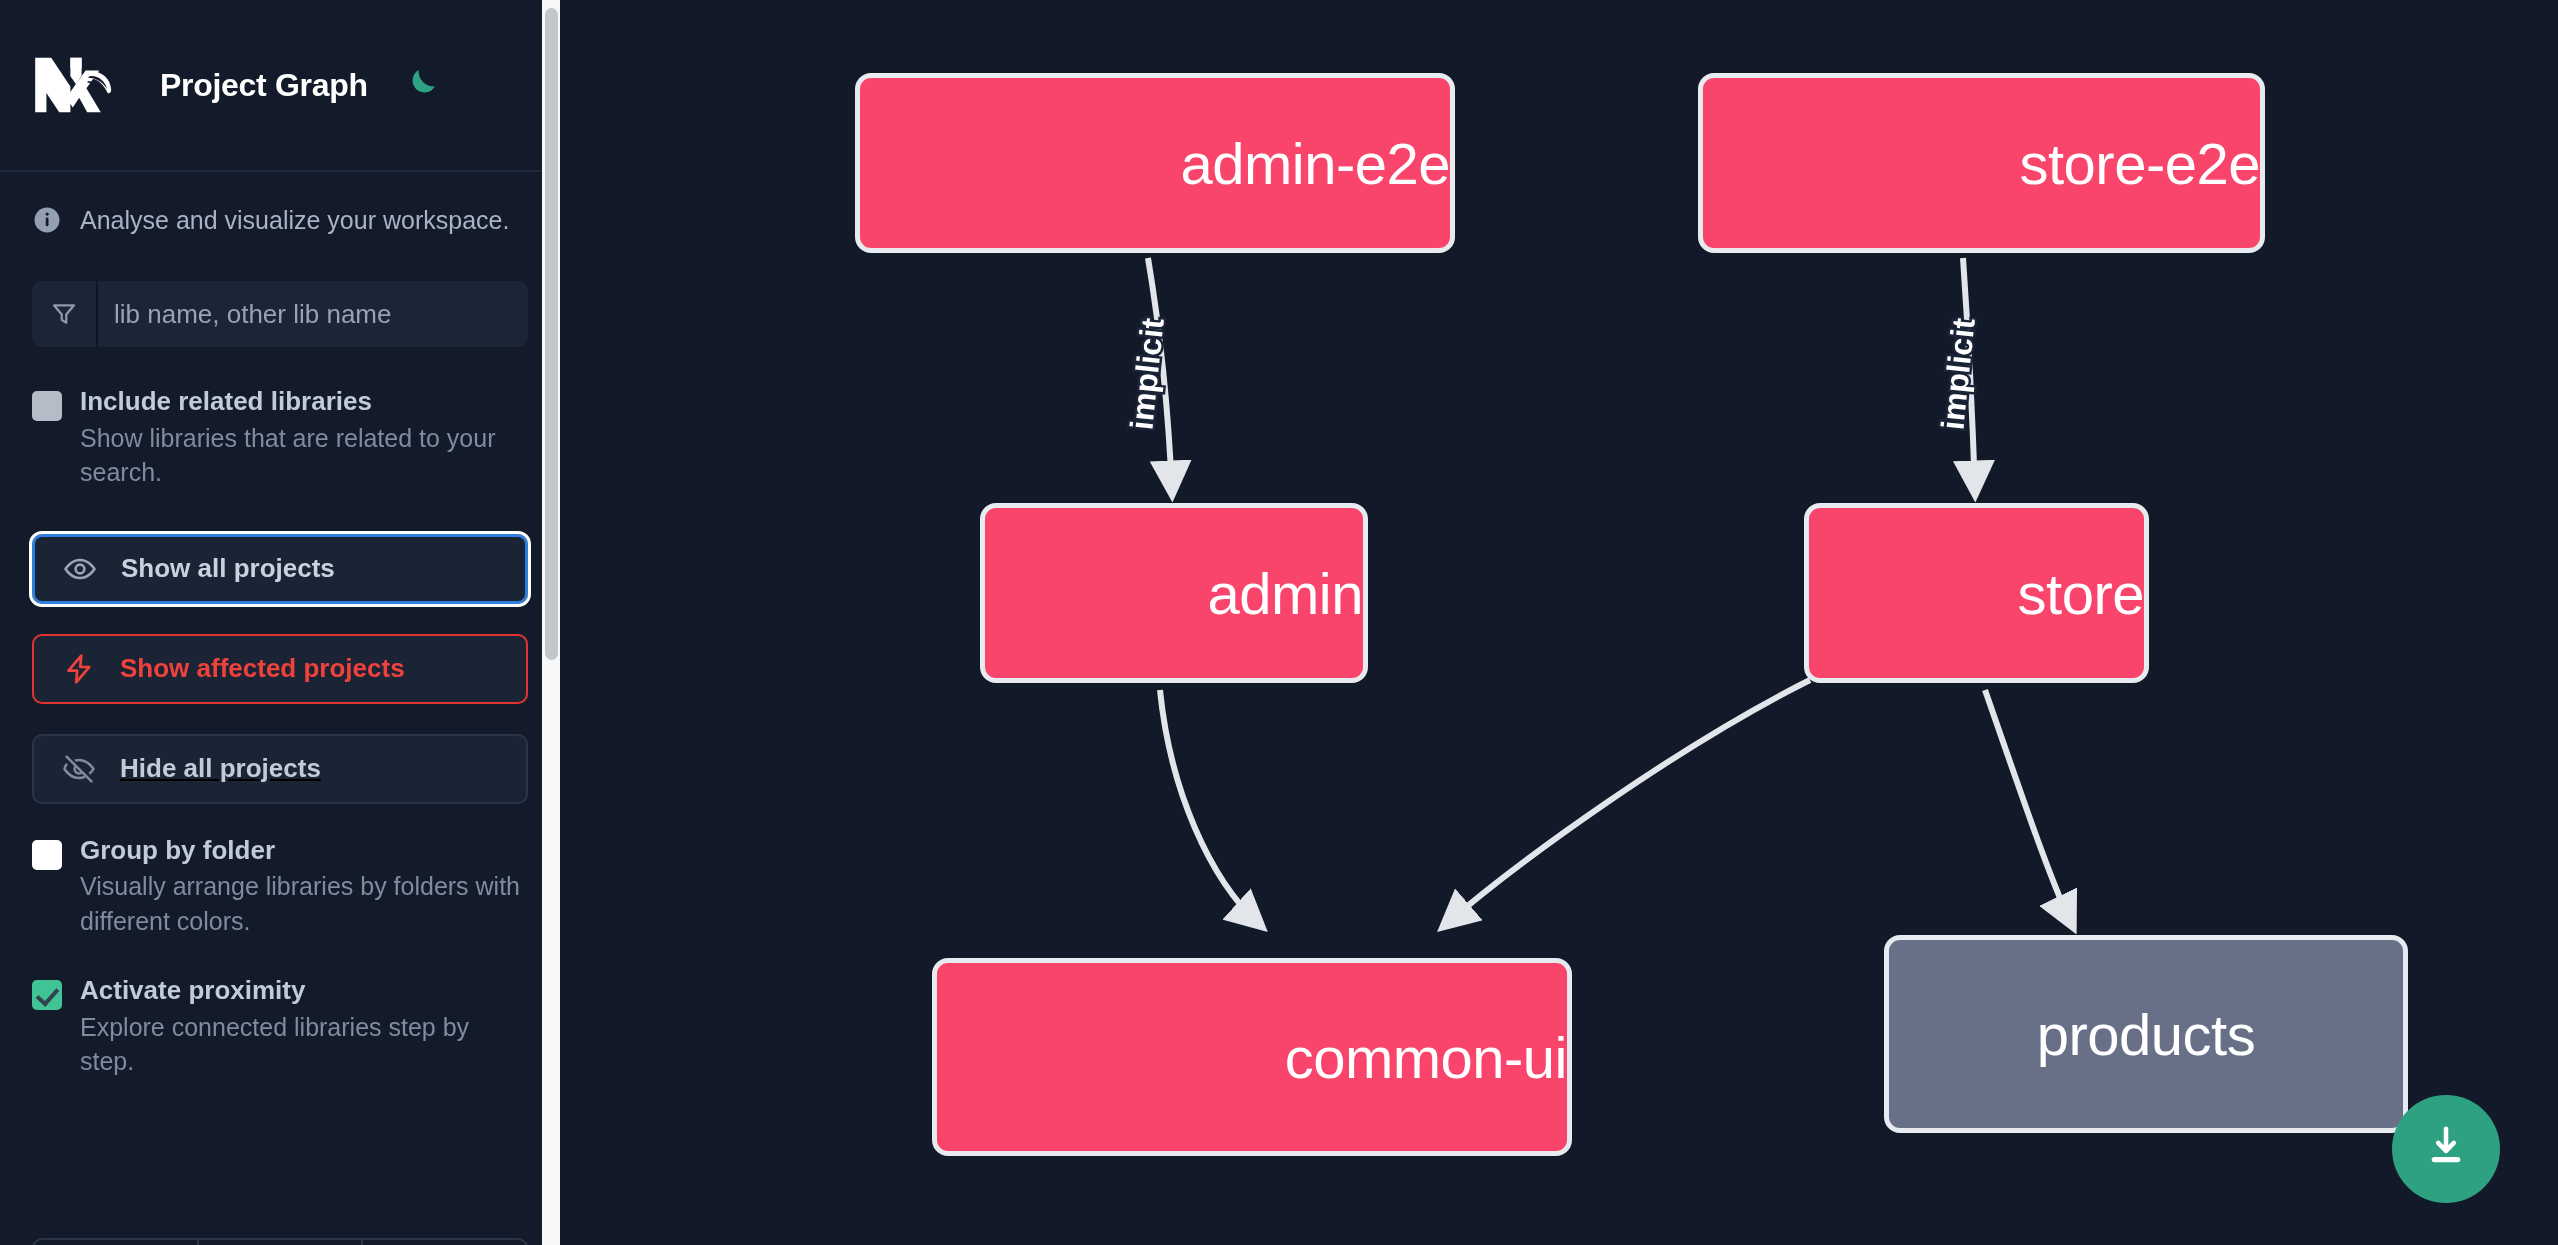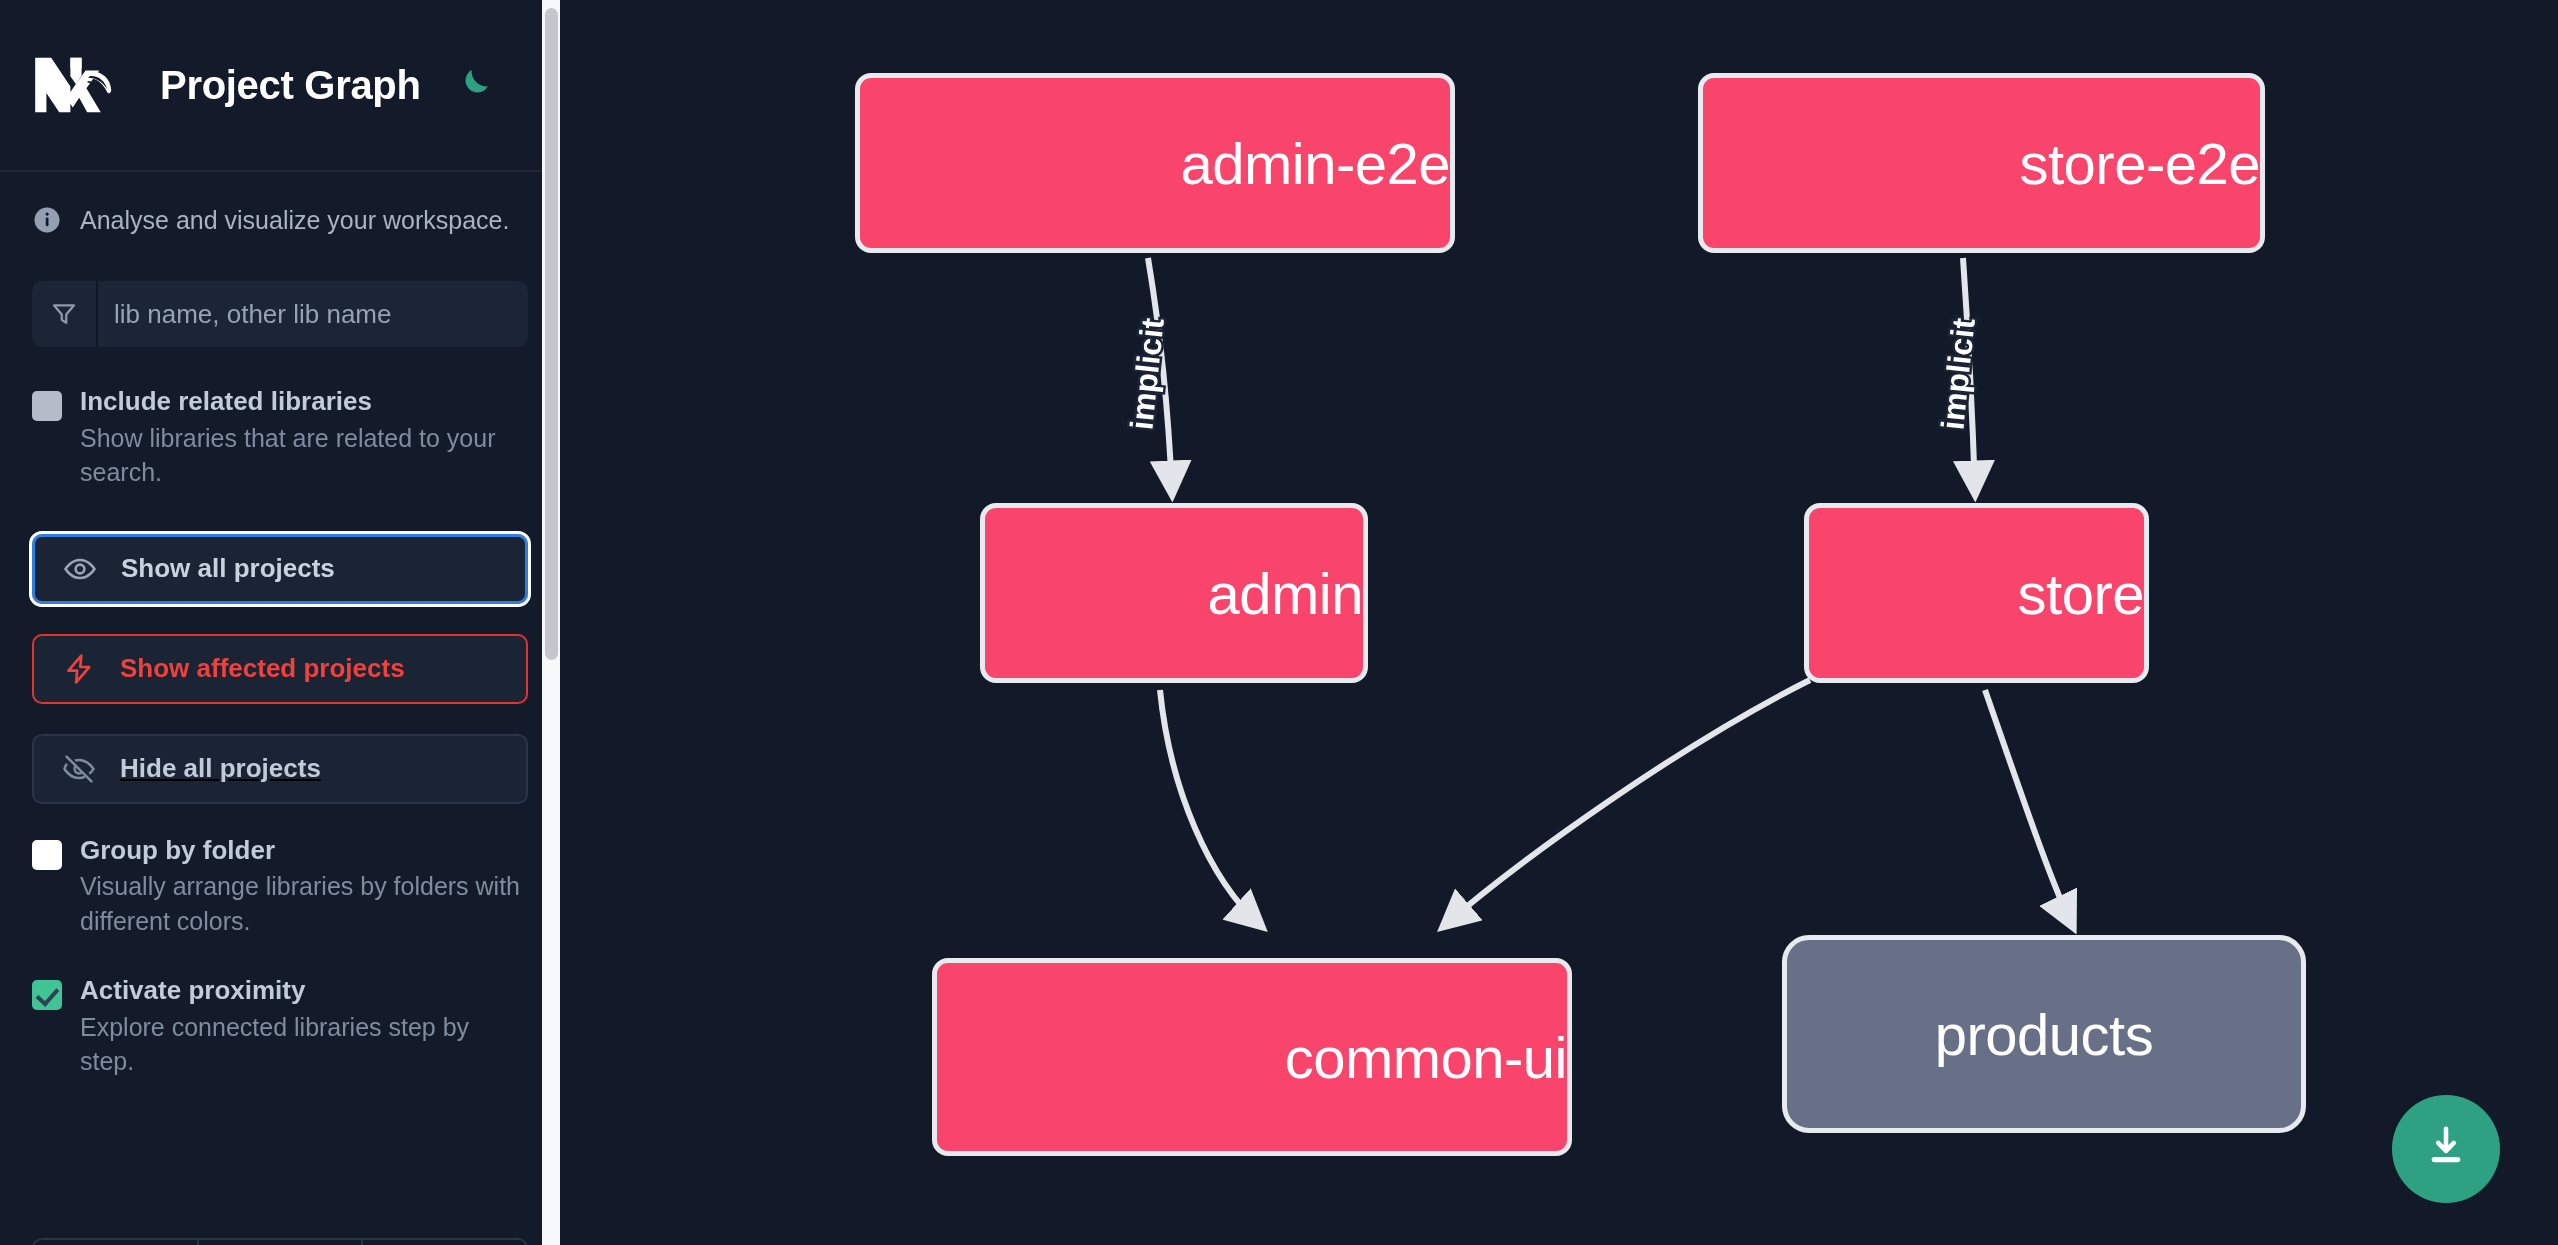--- a/index.html
+++ b/index.html
@@ -24,21 +24,21 @@
   .sb-header {
     height: 172px;
     display: flex; align-items: center;
     padding-left: 32px;
     border-bottom: 2px solid #1e283c;
   }
   .nx-logo { width: 96px; height: 64px; flex: 0 0 96px; }
   .app-title {
     margin-left: 32px;
     color: #ffffff;
-    font-size: 40px;
+    font-size: 32px;
     font-weight: 700;
     letter-spacing: -0.3px;
     white-space: nowrap;
   }
   .theme-toggle {
     margin-left: 30px; width: 44px; height: 44px;
     display: flex; align-items: center; justify-content: center;
     cursor: pointer;
   }
 
@@ -345,21 +345,21 @@
     </div>
     <div class="node pink" style="left:420px;top:503px;width:388px;height:180px;">
       <span>admin</span>
     </div>
     <div class="node pink" style="left:1244px;top:503px;width:345px;height:180px;">
       <span>store</span>
     </div>
     <div class="node pink" style="left:372px;top:958px;width:640px;height:198px;">
       <span>common-ui</span>
     </div>
-    <div class="node slate" style="left:1222px;top:935px;width:524px;height:198px;border-radius:27px;">
+    <div class="node slate" style="left:1324px;top:935px;width:524px;height:198px;">
       <span>products</span>
     </div>
 
     <div class="dl-fab">
       <span>
         <svg viewBox="0 0 24 24" width="52" height="52" aria-hidden="true">
           <path stroke="#ffffff" stroke-width="2.1" stroke-linecap="round" stroke-linejoin="round" fill="none" d="M12 3.6v10.2m0 0 3.6-3.7M12 13.8l-3.6-3.7"></path>
           <path stroke="#ffffff" stroke-width="2.4" stroke-linecap="round" d="M6.6 17.8h10.8"></path>
         </svg>
       </span>

